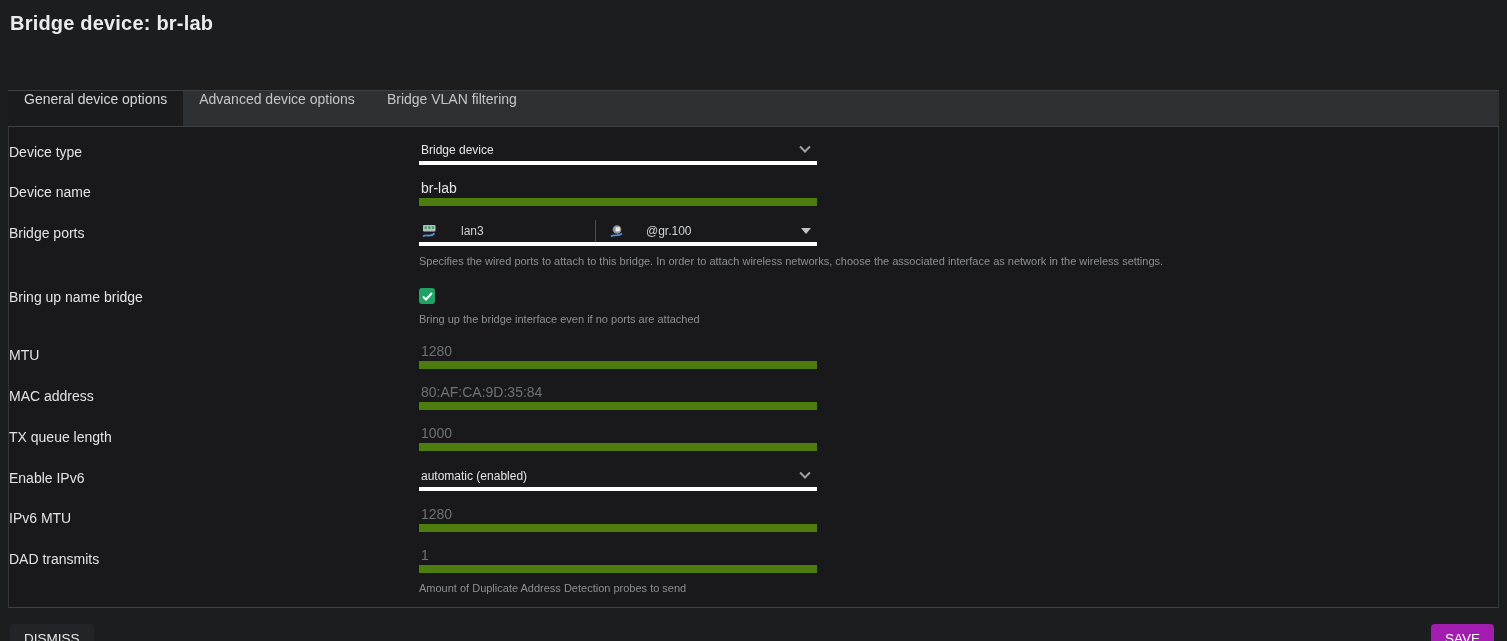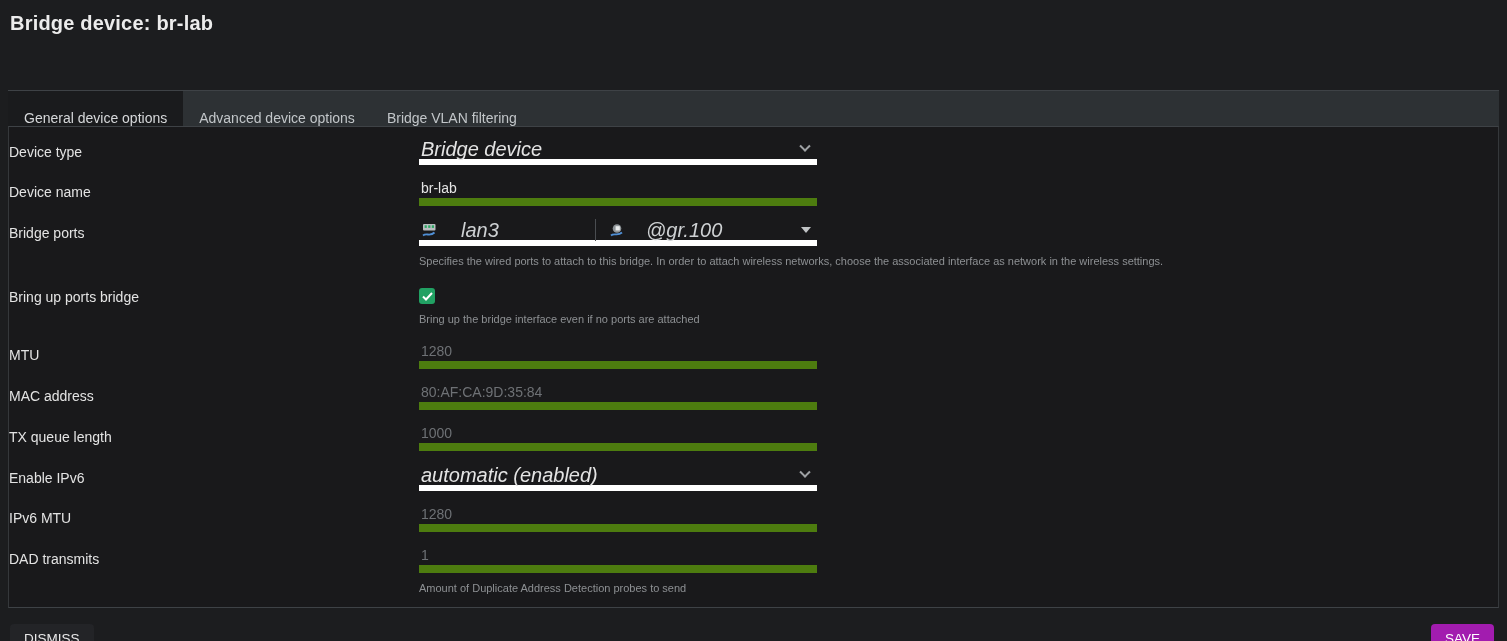--- a/index.html
+++ b/index.html
@@ -15,21 +15,21 @@
   .page-title { font-size: 20px; font-weight: 600; color: #ececec; letter-spacing: .2px; }
 
   
   .tabbar {
     margin: 0 8px; height: 36px;
     background: #2d3134;
     border-top: 1px solid #3e4246;
     display: flex; align-items: stretch;
   }
   .tab {
-    padding: 0 16px; display: flex; align-items: flex-end;
+    padding: 0 16px; display: flex; align-items: flex-start;
     font-size: 14px; color: #c2c6c9; cursor: pointer; white-space: nowrap;
   }
   .tab.active { background: #1a1b1d; color: #d6d8da; }
 
   
   .panel {
     margin: 0 8px;
     background: #19191b;
     border-left: 1px solid #35383b;
     border-right: 1px solid #35383b;
@@ -42,23 +42,23 @@
   .row { display: flex; margin-bottom: 14px; }
   .row-label {
     width: 378px; flex: none;
     text-align: left;
     font-size: 14px; color: #e3e3e3;
     padding-top: 5px;
   }
   .row-ctrl { margin-left: 32px; flex: 1; min-width: 0; }
   .field {
     width: 398px; height: 26px;
-    border-bottom: 6px solid #ffffff;
+    border-bottom: 4px solid #ffffff;
     display: flex; align-items: center;
-    font-size: 20px; color: #e4e4e4; font-style: italic;
+    font-size: 12px; color: #e4e4e4;
   }
   .txt-input {
     width: 398px; height: 26px;
     background: transparent; border: none; outline: none;
     border-bottom: 8px solid #4d7c0f;
     font-family: inherit; font-size: 14px; color: #e4e4e4;
     padding: 0 2px 2px 2px;
   }
   .txt-input::placeholder { color: #6e7175; opacity: 1; }
   .select-box { cursor: pointer; justify-content: space-between; padding: 0 2px; }
@@ -170,21 +170,21 @@
           </span>
           <span>@gr.100</span>
         </span>
         <span class="caret"></span>
       </div>
       <div class="desc">Specifies the wired ports to attach to this bridge. In order to attach wireless networks, choose the associated interface as network in the wireless settings.</div>
     </div>
   </div>
 
   <div class="row">
-    <div class="row-label">Bring up ports bridge</div>
+    <div class="row-label">Bring up name bridge</div>
     <div class="row-ctrl">
       <div class="checkbox">
         <svg width="11" height="9" viewBox="0 0 11 9">
           <polyline points="1,4.5 4,7.5 10,1" stroke="#ffffff" stroke-width="2" fill="none"></polyline>
         </svg>
       </div>
       <div class="desc">Bring up the bridge interface even if no ports are attached</div>
     </div>
   </div>
 

